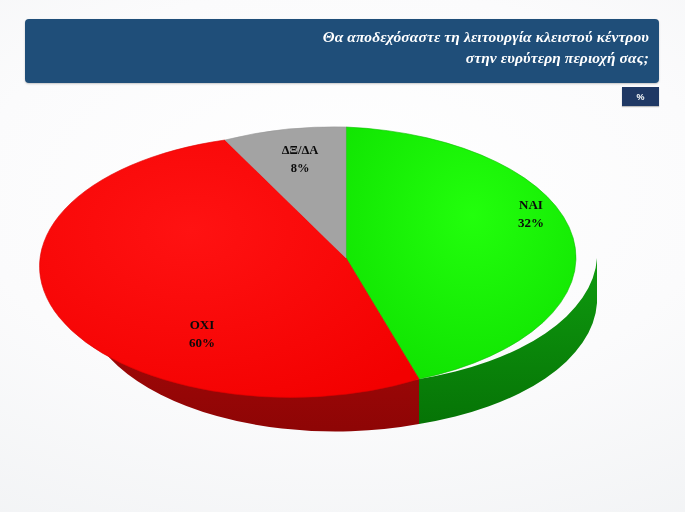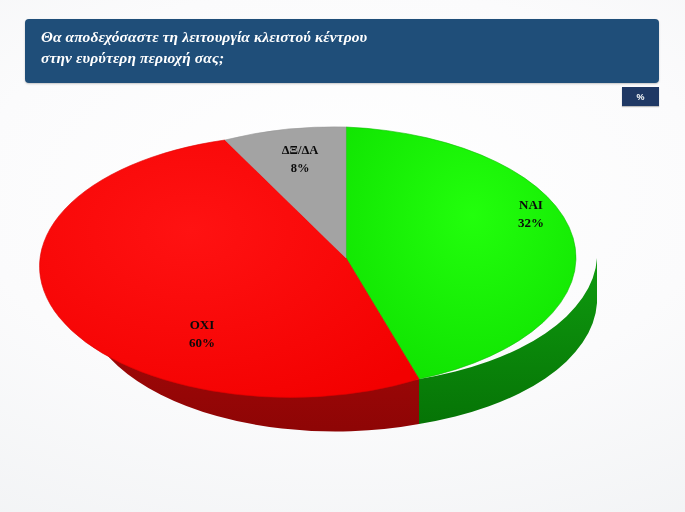--- a/index.html
+++ b/index.html
@@ -25,20 +25,21 @@
   
   .title-bar {
     position: absolute;
     left: 25px;
     top: 19px;
     width: 634px;
     height: 64px;
     background: #1f4e79;
     border-radius: 4px;
     box-shadow: 0 1px 2px rgba(0,0,0,0.22);
+    text-align: right;
   }
   .title-text {
     position: absolute;
     left: 16px;
     top: 7px;
     right: 10px;
     color: #ffffff;
     font-family: "Liberation Serif", serif;
     font-weight: bold;
     font-style: italic;

